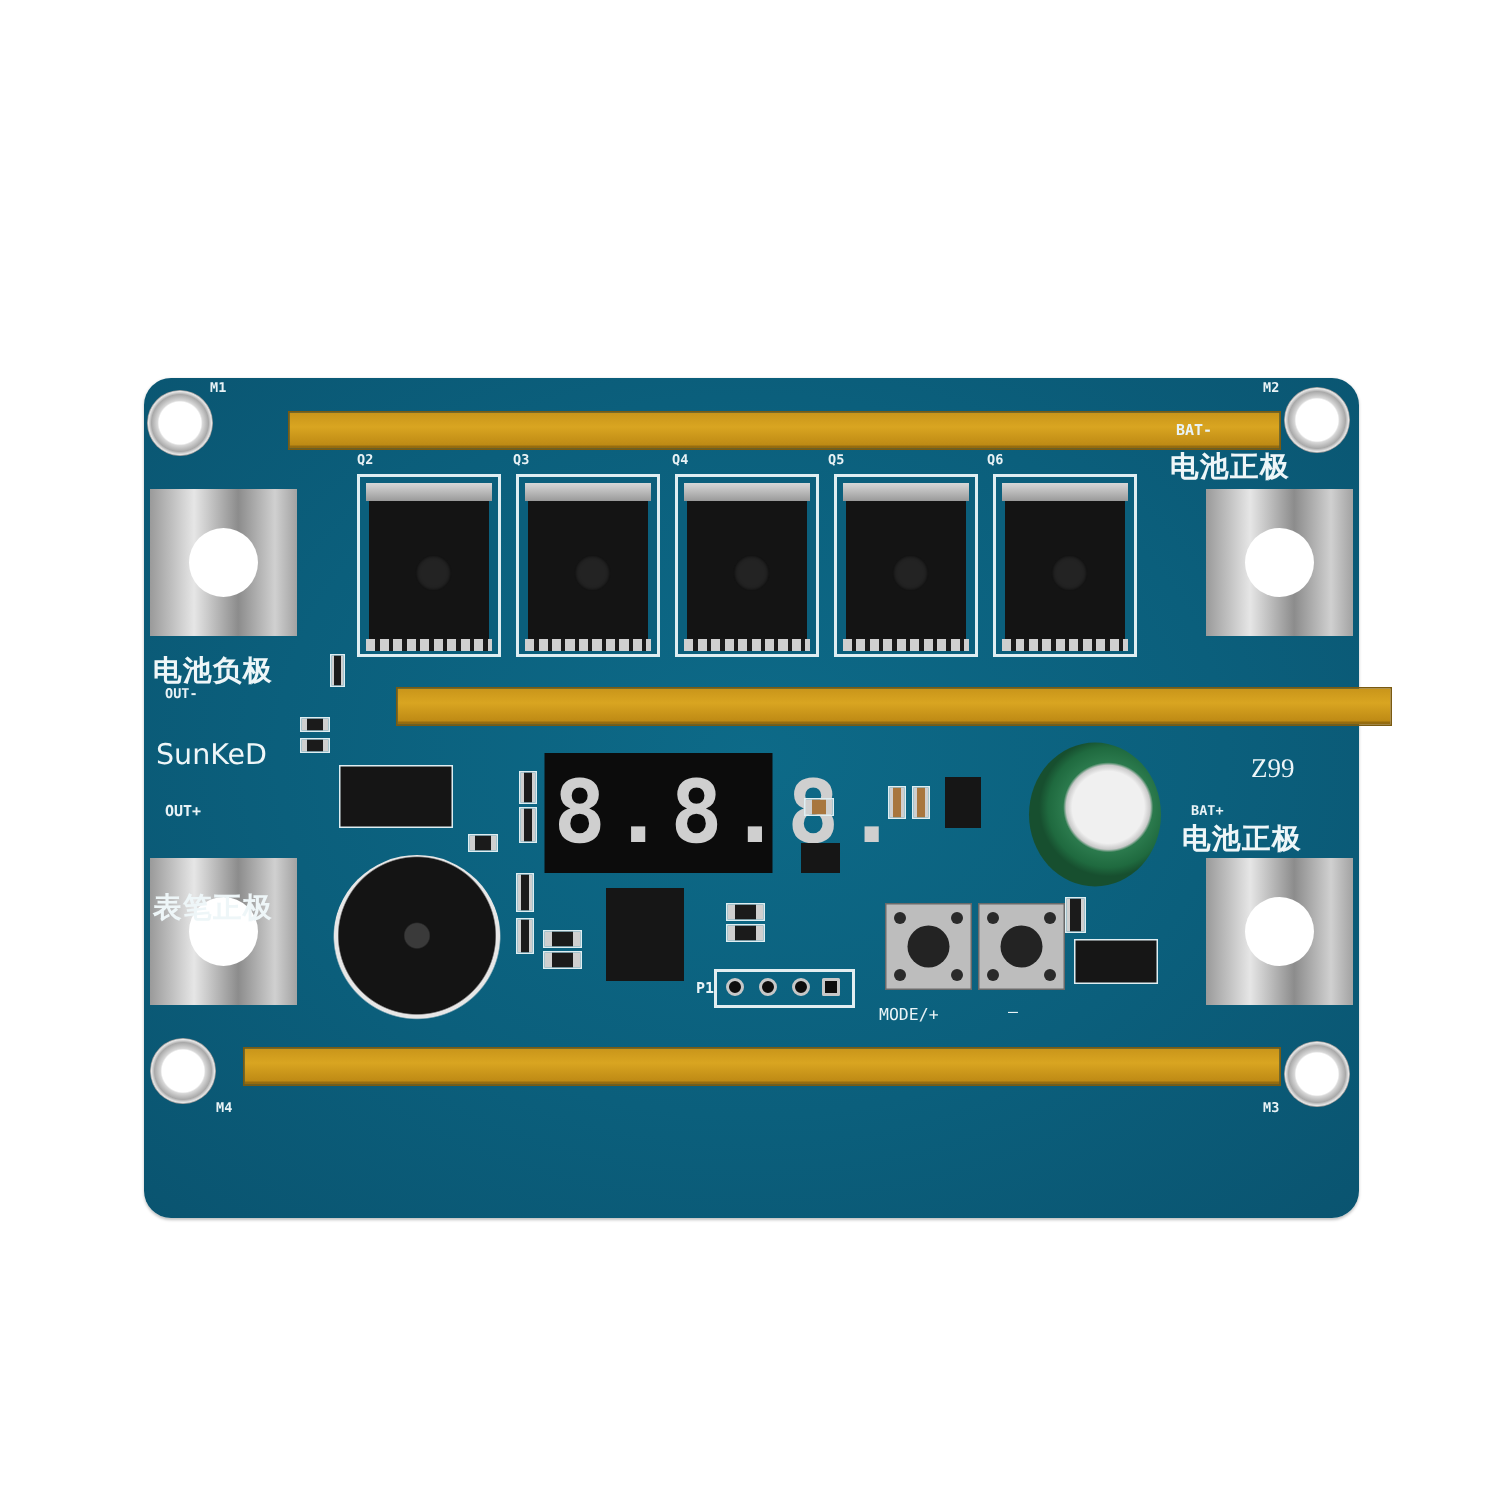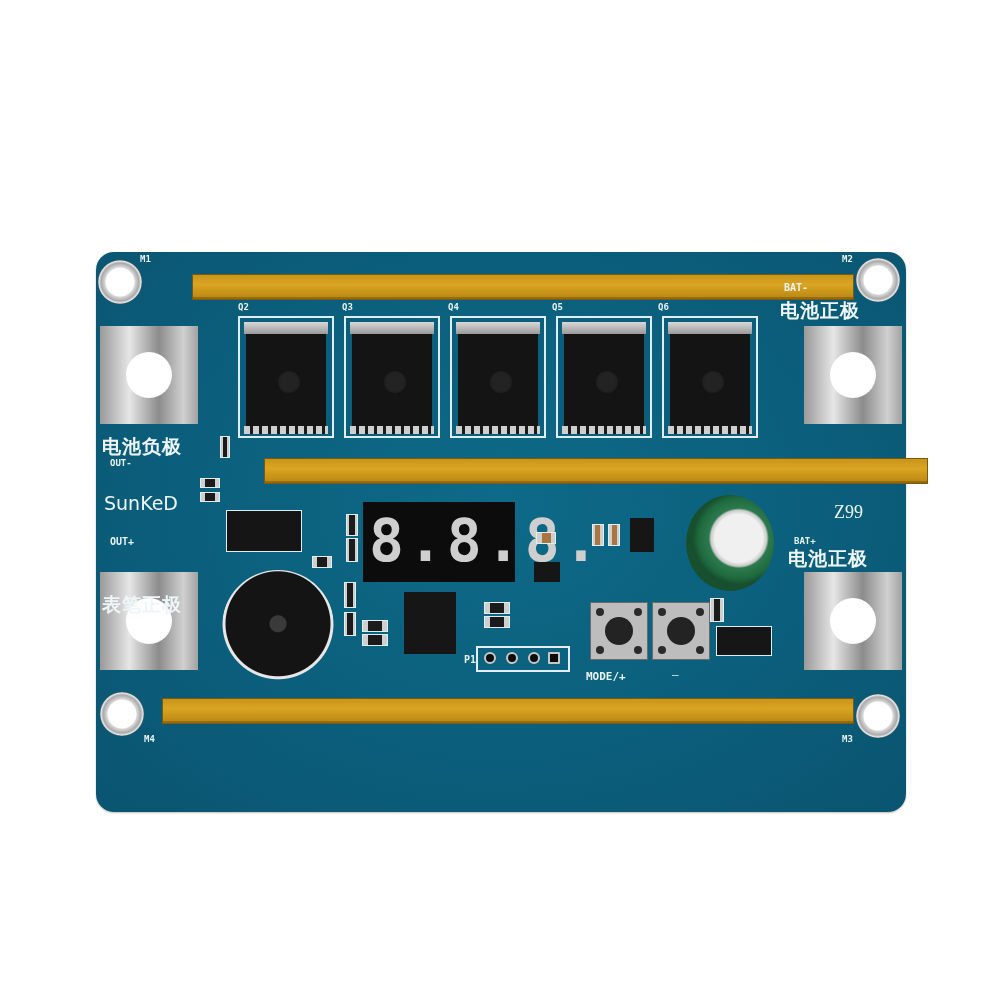--- a/index.html
+++ b/index.html
@@ -162,21 +162,21 @@
       <div class="p" style="left:70px;border-radius:1px;"></div>
   </div>
 
   <div class="button" style="left:494px;top:350px;">
     <div class="cap"></div>
     <div class="c" style="left:5px;top:5px;"></div>
       <div class="c" style="right:5px;top:5px;"></div>
     <div class="c" style="left:5px;bottom:5px;"></div>
       <div class="c" style="right:5px;bottom:5px;"></div>
   </div>
-  <div class="silk" style="left:490px;top:418px;font-size:11px;font-weight:bold;">MODE/+</div>
+  <div class="silk" style="left:490px;top:418px;font-size:11px;font-weight:normal;">MODE/+</div>
   <div class="button" style="left:556px;top:350px;">
     <div class="cap"></div>
     <div class="c" style="left:5px;top:5px;"></div>
       <div class="c" style="right:5px;top:5px;"></div>
     <div class="c" style="left:5px;bottom:5px;"></div>
       <div class="c" style="right:5px;bottom:5px;"></div>
   </div>
   <div class="silk" style="left:576px;top:416px;font-size:11px;font-weight:normal;">—</div>
 </div>
 

